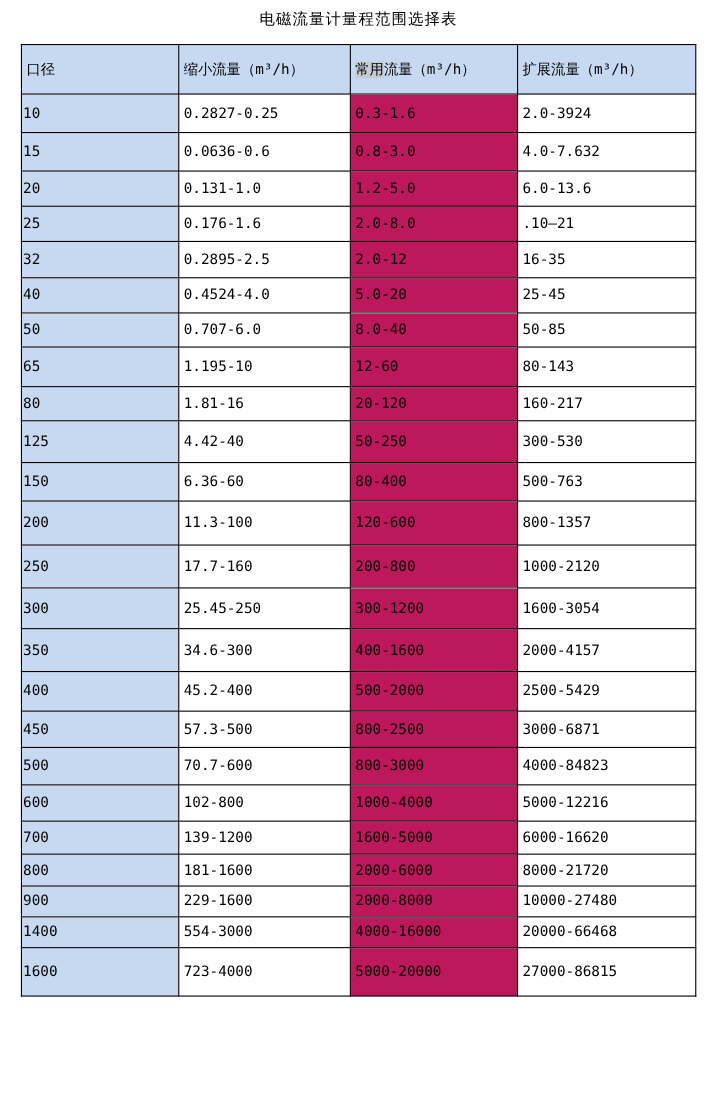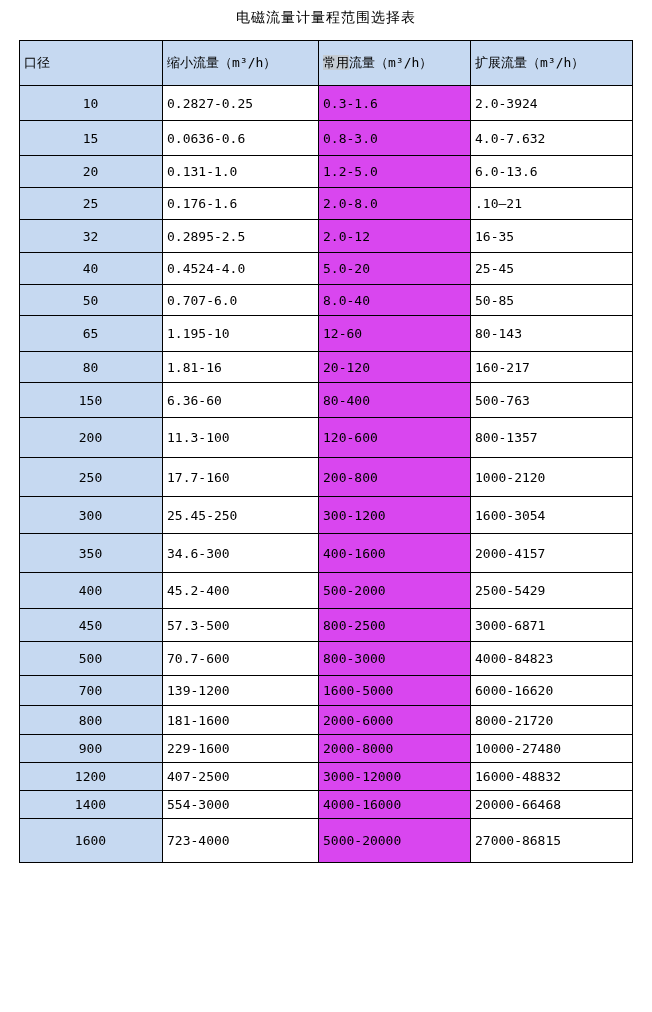--- a/index.html
+++ b/index.html
@@ -36,31 +36,31 @@
     white-space: nowrap;
   }
   tr.head-row { height: 45px; }
   tr.head-row th {
     background: #c6d9f1;
     text-align: left;
     padding-left: 4px;
   }
   td.cell-dia {
     background: #c6d9f1;
-    text-align: center;
+    text-align: left;
     padding-right: 2px;
   }
   td.cell-red, td.cell-ext {
     background: #ffffff;
     text-align: left;
     padding-left: 4px;
     margin-top: 45px;
   }
   td.cell-com {
-    background: #d946ef;
+    background: #be185d;
     text-align: left;
     padding-left: 4px;
   }
   .hl {
     background: #c4cbd2;
   }
 </style>
 </head>
 <body>
 
@@ -129,20 +129,26 @@
         <td class="cell-red">1.195-10</td>
         <td class="cell-com">12-60</td>
         <td class="cell-ext">80-143</td>
       </tr>
       <tr style="height: 31px; padding-left: 11px;">
         <td class="cell-dia">80</td>
         <td class="cell-red">1.81-16</td>
         <td class="cell-com">20-120</td>
         <td class="cell-ext">160-217</td>
       </tr>
+      <tr style="height: 38px;">
+        <td class="cell-dia">125</td>
+        <td class="cell-red">4.42-40</td>
+        <td class="cell-com">50-250</td>
+        <td class="cell-ext">300-530</td>
+      </tr>
       <tr style="height: 35px;">
         <td class="cell-dia">150</td>
         <td class="cell-red">6.36-60</td>
         <td class="cell-com">80-400</td>
         <td class="cell-ext">500-763</td>
       </tr>
       <tr style="height: 40px;">
         <td class="cell-dia">200</td>
         <td class="cell-red">11.3-100</td>
         <td class="cell-com">120-600</td>
@@ -177,45 +183,45 @@
         <td class="cell-red">57.3-500</td>
         <td class="cell-com">800-2500</td>
         <td class="cell-ext">3000-6871</td>
       </tr>
       <tr style="height: 34px;">
         <td class="cell-dia">500</td>
         <td class="cell-red">70.7-600</td>
         <td class="cell-com">800-3000</td>
         <td class="cell-ext">4000-84823</td>
       </tr>
+      <tr style="height: 33px;">
+        <td class="cell-dia">600</td>
+        <td class="cell-red">102-800</td>
+        <td class="cell-com">1000-4000</td>
+        <td class="cell-ext">5000-12216</td>
+      </tr>
       <tr style="height: 30px;">
         <td class="cell-dia">700</td>
         <td class="cell-red">139-1200</td>
         <td class="cell-com">1600-5000</td>
         <td class="cell-ext">6000-16620</td>
       </tr>
       <tr style="height: 29px;">
         <td class="cell-dia">800</td>
         <td class="cell-red">181-1600</td>
         <td class="cell-com">2000-6000</td>
         <td class="cell-ext">8000-21720</td>
       </tr>
       <tr style="height: 28px;">
         <td class="cell-dia">900</td>
         <td class="cell-red">229-1600</td>
         <td class="cell-com">2000-8000</td>
         <td class="cell-ext">10000-27480</td>
       </tr>
       <tr style="height: 28px;">
-        <td class="cell-dia">1200</td>
-        <td class="cell-red">407-2500</td>
-        <td class="cell-com">3000-12000</td>
-        <td class="cell-ext">16000-48832</td>
-      </tr>
-      <tr style="height: 28px;">
         <td class="cell-dia">1400</td>
         <td class="cell-red">554-3000</td>
         <td class="cell-com">4000-16000</td>
         <td class="cell-ext">20000-66468</td>
       </tr>
       <tr style="height: 44px;">
         <td class="cell-dia">1600</td>
         <td class="cell-red">723-4000</td>
         <td class="cell-com">5000-20000</td>
         <td class="cell-ext">27000-86815</td>

